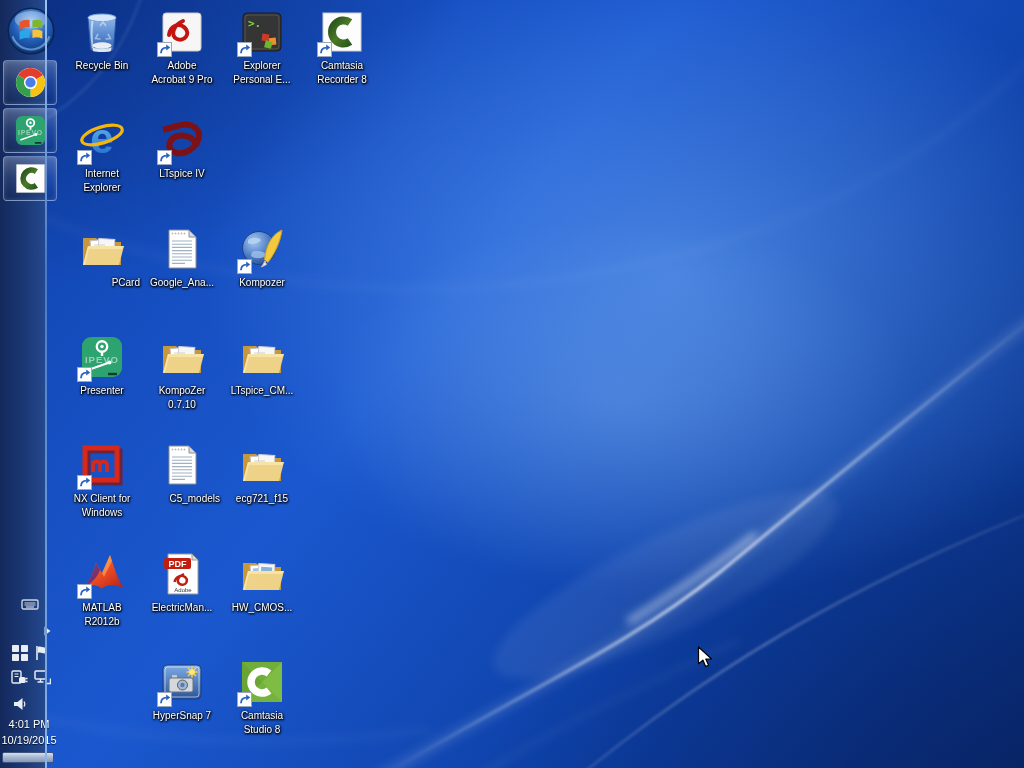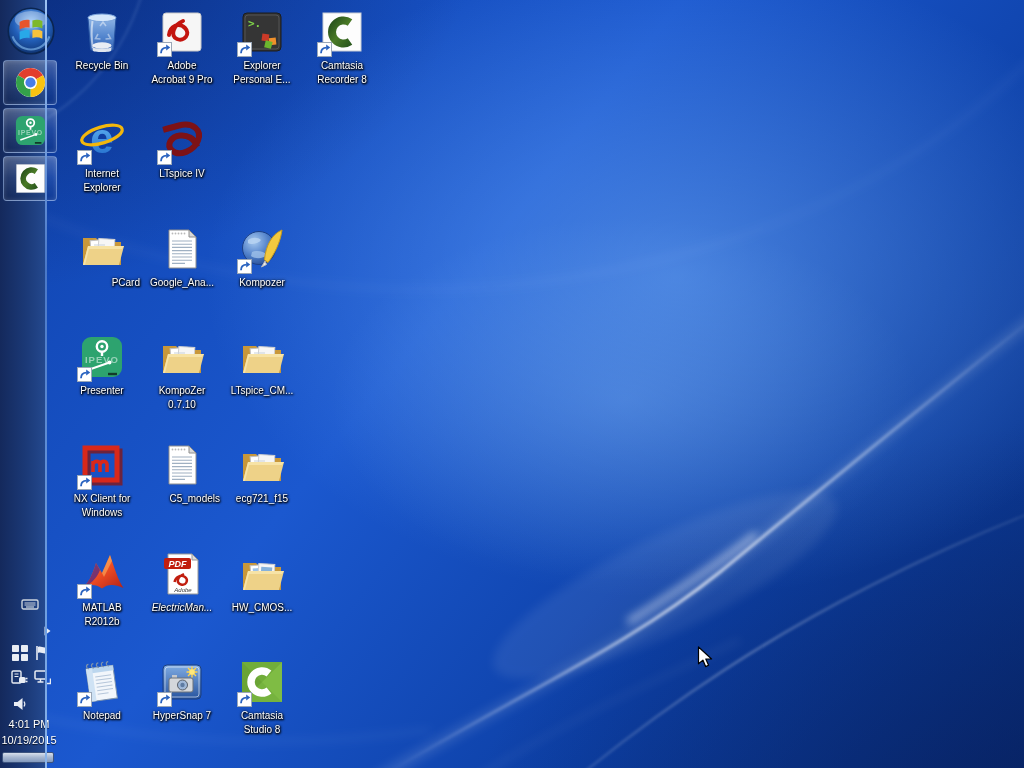--- a/index.html
+++ b/index.html
@@ -388,21 +388,21 @@
             <svg viewBox="0 0 15 15">
               <rect x="0.5" y="0.5" width="14" height="14" fill="#fff" stroke="#9aa7b8"></rect>
               <path d="M4 11.2 C4 7.6 6.2 5.6 9.6 5.6" fill="none" stroke="#2a63c0" stroke-width="1.9"></path>
               <path d="M9.2 2.6 L13.2 5.6 L9.2 8.6 Z" fill="#2a63c0"></path>
             </svg>
           </div>
         </div>
         <div class="icon-label">MATLAB
 R2012b</div>
       </div>
-      <div class="cell" style="left: 144px; top: 550px; font-style: italic;">
+      <div class="cell" style="left: 144px; top: 550px;">
         <div class="img">
           <svg viewBox="0 0 48 48">
             <path d="M10 4 L34 4 L40 10 L40 44 L10 44 Z" fill="#fff" stroke="#999"></path>
             <path d="M34 4 L34 10 L40 10 Z" fill="#ddd" stroke="#999"></path>
             <rect x="6" y="8" width="27" height="11" rx="2" fill="#c11e0f"></rect>
             <text x="19.5" y="16.8" font-size="9" font-weight="bold" text-anchor="middle" fill="#fff" font-family="Liberation Sans,sans-serif">PDF</text>
             <path d="M26 24 C19 27 18 33 23 34.5 C28 36 31 30 27 27 C23 24 17.5 27 16.5 32" stroke="#c11e0f" stroke-width="2.4" fill="none"></path>
             <text x="25" y="41.5" font-size="6" text-anchor="middle" fill="#333" font-family="Liberation Sans,sans-serif">Adobe</text>
           </svg>
         </div>
@@ -414,45 +414,20 @@
             <path d="M5 13 h13 l4 4 h21 v23 h-38 z" fill="#c8973a"></path>
             <rect x="13" y="15" width="17" height="23" fill="#fff" stroke="#c2c2c2" transform="rotate(-5 21 26)"></rect>
             <rect x="15" y="18" width="11" height="8" fill="#9ec4e8" transform="rotate(-5 21 22)"></rect>
             <rect x="20" y="14" width="16" height="24" fill="#f6f6f6" stroke="#cfcfcf" transform="rotate(4 28 26)"></rect>
             <rect x="23" y="17" width="11" height="8" fill="#86b2dc" transform="rotate(4 28 21)"></rect>
             <path d="M5 40 L10 21 L46 21 L41 40 Z" fill="#eed288"></path>
             <path d="M5 40 L10 21 L46 21 L44 24 L11 24 L7 40 Z" fill="#f7e3a6"></path>
           </svg>
         </div>
         <div class="icon-label">HW_CMOS...</div>
-      </div>
-      <div class="cell" style="left: 64px; top: 658px;">
-        <div class="img">
-          <svg viewBox="0 0 48 48">
-            <g transform="rotate(-8 24 24)">
-              <rect x="10" y="9" width="27" height="33" fill="#f2f6fb" stroke="#7d93ad"></rect>
-              <path d="M10 9 h27 v5 h-27 z" fill="#bcd6ee"></path>
-              <path d="M10 9 L16 9 L16 42 L10 42 Z" fill="#cfe2f4"></path>
-              <g stroke="#7d93ad" fill="none" stroke-width="1.2">
-                <path d="M13 9 a2.2 2.2 0 0 1 0 -4.4 M18 9 a2.2 2.2 0 0 1 0 -4.4 M23 9 a2.2 2.2 0 0 1 0 -4.4 M28 9 a2.2 2.2 0 0 1 0 -4.4 M33 9 a2.2 2.2 0 0 1 0 -4.4"></path>
-              </g>
-              <g stroke="#b5c6da" stroke-width="1">
-                <path d="M18 18 h16 M18 21.5 h16 M18 25 h16 M18 28.5 h16 M18 32 h16 M18 35.5 h11"></path>
-              </g>
-            </g>
-          </svg>
-          <div class="sc">
-            <svg viewBox="0 0 15 15">
-              <rect x="0.5" y="0.5" width="14" height="14" fill="#fff" stroke="#9aa7b8"></rect>
-              <path d="M4 11.2 C4 7.6 6.2 5.6 9.6 5.6" fill="none" stroke="#2a63c0" stroke-width="1.9"></path>
-              <path d="M9.2 2.6 L13.2 5.6 L9.2 8.6 Z" fill="#2a63c0"></path>
-            </svg>
-          </div>
-        </div>
-        <div class="icon-label">Notepad</div>
       </div>
       <div class="cell" style="left: 144px; top: 658px;">
         <div class="img">
           <svg viewBox="0 0 48 48">
             <defs>
               <linearGradient id="hsg" x1="0" y1="0" x2="0" y2="1">
                 <stop offset="0" stop-color="#7fabe2"></stop>
                 <stop offset="1" stop-color="#27549f"></stop>
               </linearGradient>
             </defs>

